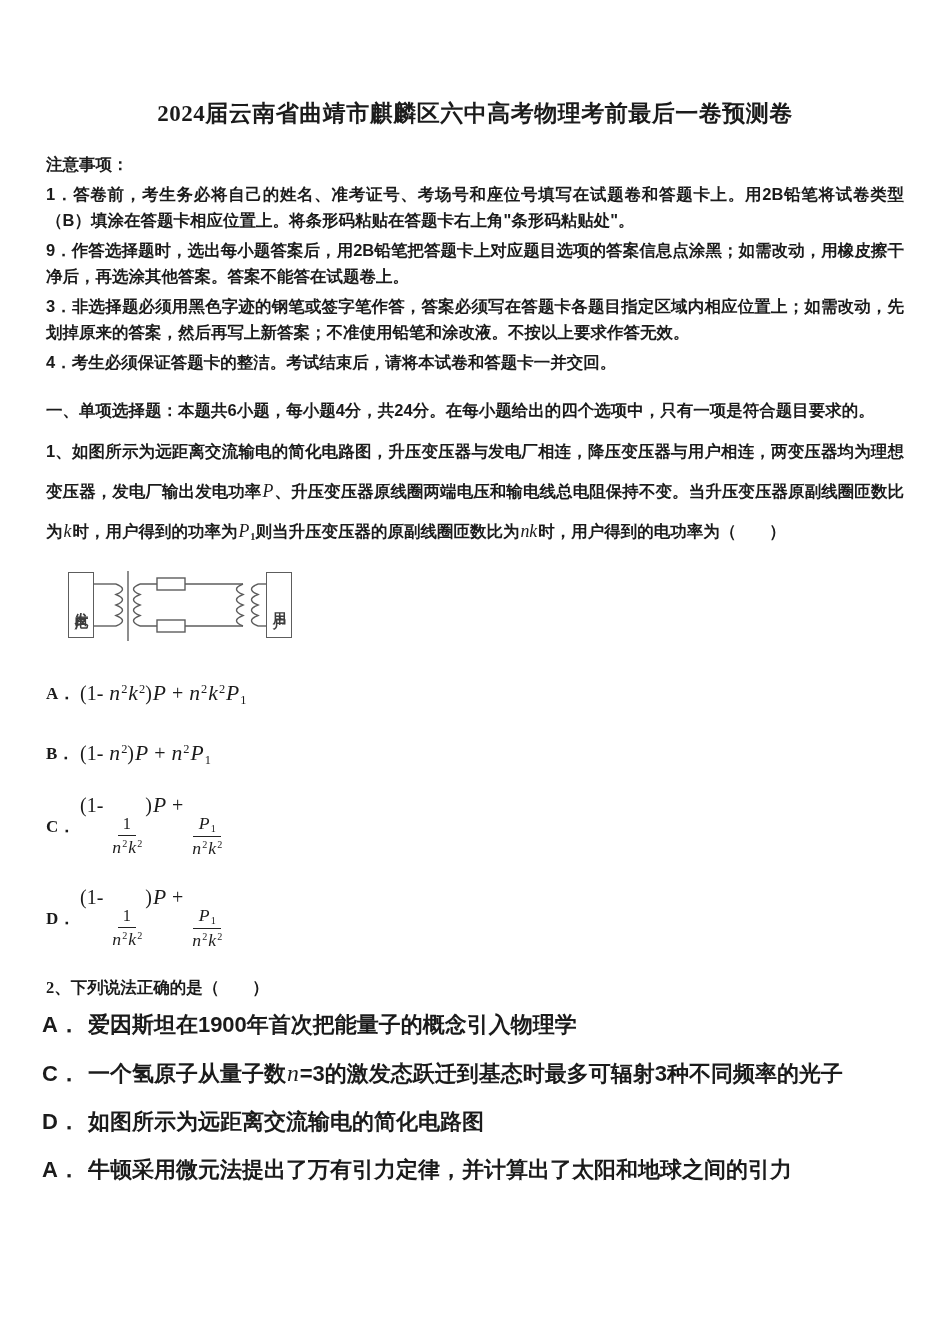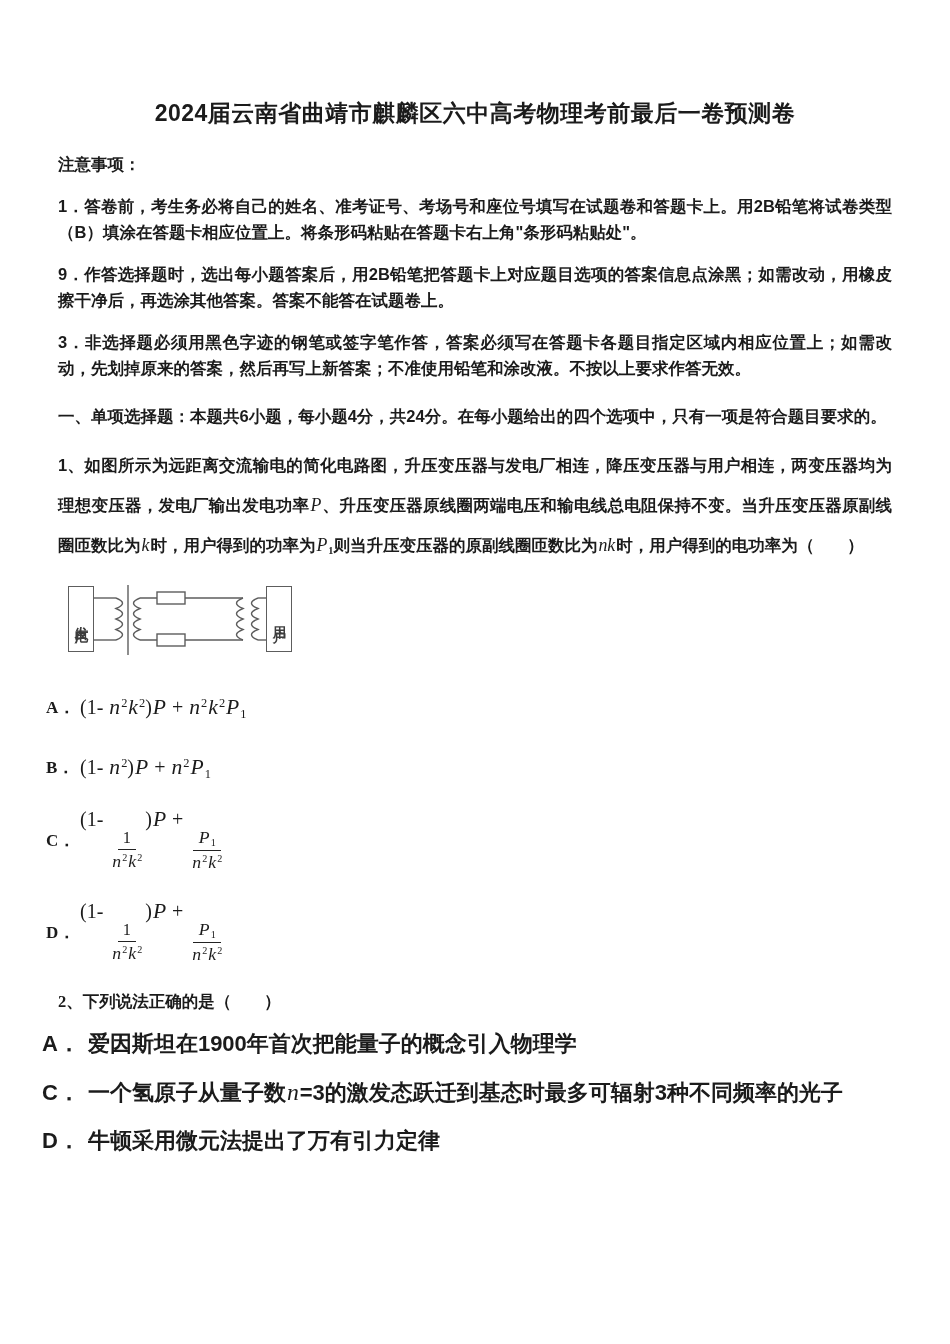--- a/index.html
+++ b/index.html
@@ -11,24 +11,25 @@
     font-family: "Liberation Sans", sans-serif;
   }
   .page { padding: 98px 42px 40px 42px; }
 
   .title {
     margin: 0 0 22px 0;
     text-align: center;
     font-size: 23px;
     font-weight: 700;
     letter-spacing: 0.5px;
+    font-family: Liberation Serif, serif;
   }
 
   .cnp {
-    margin: 16px;
+    margin: 4px;
     font-size: 16.5px;
     font-weight: 600;
     line-height: 26px;
     text-align: justify;
   }
   .notice-head { margin-top: 2px; }
 
   .section-head { margin-top: 22px; }
 
   .stem1 {
@@ -127,20 +128,21 @@
 
 <div class="page">
 
   <h1 class="title">2024届云南省曲靖市麒麟区六中高考物理考前最后一卷预测卷</h1>
 
   <div>
     <p class="cnp notice-head">注意事项：</p>
     <p class="cnp">1．答卷前，考生务必将自己的姓名、准考证号、考场号和座位号填写在试题卷和答题卡上。用2B铅笔将试卷类型（B）填涂在答题卡相应位置上。将条形码粘贴在答题卡右上角"条形码粘贴处"。</p>
     <p class="cnp">9．作答选择题时，选出每小题答案后，用2B铅笔把答题卡上对应题目选项的答案信息点涂黑；如需改动，用橡皮擦干净后，再选涂其他答案。答案不能答在试题卷上。</p>
     <p class="cnp">3．非选择题必须用黑色字迹的钢笔或签字笔作答，答案必须写在答题卡各题目指定区域内相应位置上；如需改动，先划掉原来的答案，然后再写上新答案；不准使用铅笔和涂改液。不按以上要求作答无效。</p>
+    <p class="cnp">4．考生必须保证答题卡的整洁。考试结束后，请将本试卷和答题卡一并交回。</p>
   </div>
 
   <p class="cnp section-head">一、单项选择题：本题共6小题，每小题4分，共24分。在每小题给出的四个选项中，只有一项是符合题目要求的。</p>
 
   <div>
     <p class="cnp stem1"><span class="mt-plain">1、如图所示为远距离交流输电的简化电路图，升压变压器与发电厂相连，降压变压器与用户相连，两变压器均为理想变压器，发电厂输出发电功率</span><span class="mv">P</span><span class="mt-plain">、升压变压器原线圈两端电压和输电线总电阻保持不变。当升压变压器原副线圈匝数比为</span><span class="mv">k</span><span class="mt-plain">时，用户得到的功率为</span><span class="mv">P</span><sub>1</sub><span class="mt-plain">则当升压变压器的原副线圈匝数比为</span><span class="mv">nk</span><span class="mt-plain">时，用户得到的电功率为（　　）</span></p>
 
     <div class="circuit">
       <svg viewBox="0 0 240 80" width="240" height="80">
         <g stroke="#5d5d5d" fill="none" stroke-width="1.4">
@@ -198,19 +200,20 @@
             <span class="fnum"><span class="mv">P</span><sub>1</sub></span>
             <span class="fden"><span class="mv">n</span><sup>2</sup><span class="mv">k</span><sup>2</sup></span>
           </span></span>
     </div>
   </div>
 
   <div>
     <p class="cnp q2-stem">2、下列说法正确的是（　　）</p>
     <p class="optline"><span class="olabel2">A．</span><span><span class="mt-plain">爱因斯坦在1900年首次把能量子的概念引入物理学</span></span></p>
     <p class="optline"><span class="olabel2">C．</span><span><span class="mt-plain">一个氢原子从量子数</span><span class="mv">n</span><span class="mt-plain">=3的激发态跃迁到基态时最多可辐射3种不同频率的光子</span></span></p>
-    <p class="optline"><span class="olabel2">D．</span><span><span class="mt-plain">牛顿采用微元法提出了万有引力定律</span></span></p>
-  </div>
-
-  <div>
+    <p class="optline"><span class="olabel2">D．</span><span><span class="mt-plain">如图所示为远距离交流输电的简化电路图</span></span></p>
+  </div>
+
+  <div>
+    <p class="optline"><span class="olabel2">A．</span><span><span class="mt-plain">牛顿采用微元法提出了万有引力定律，并计算出了太阳和地球之间的引力</span></span></p>
   </div>
 
 </div>
 
 </body></html>

